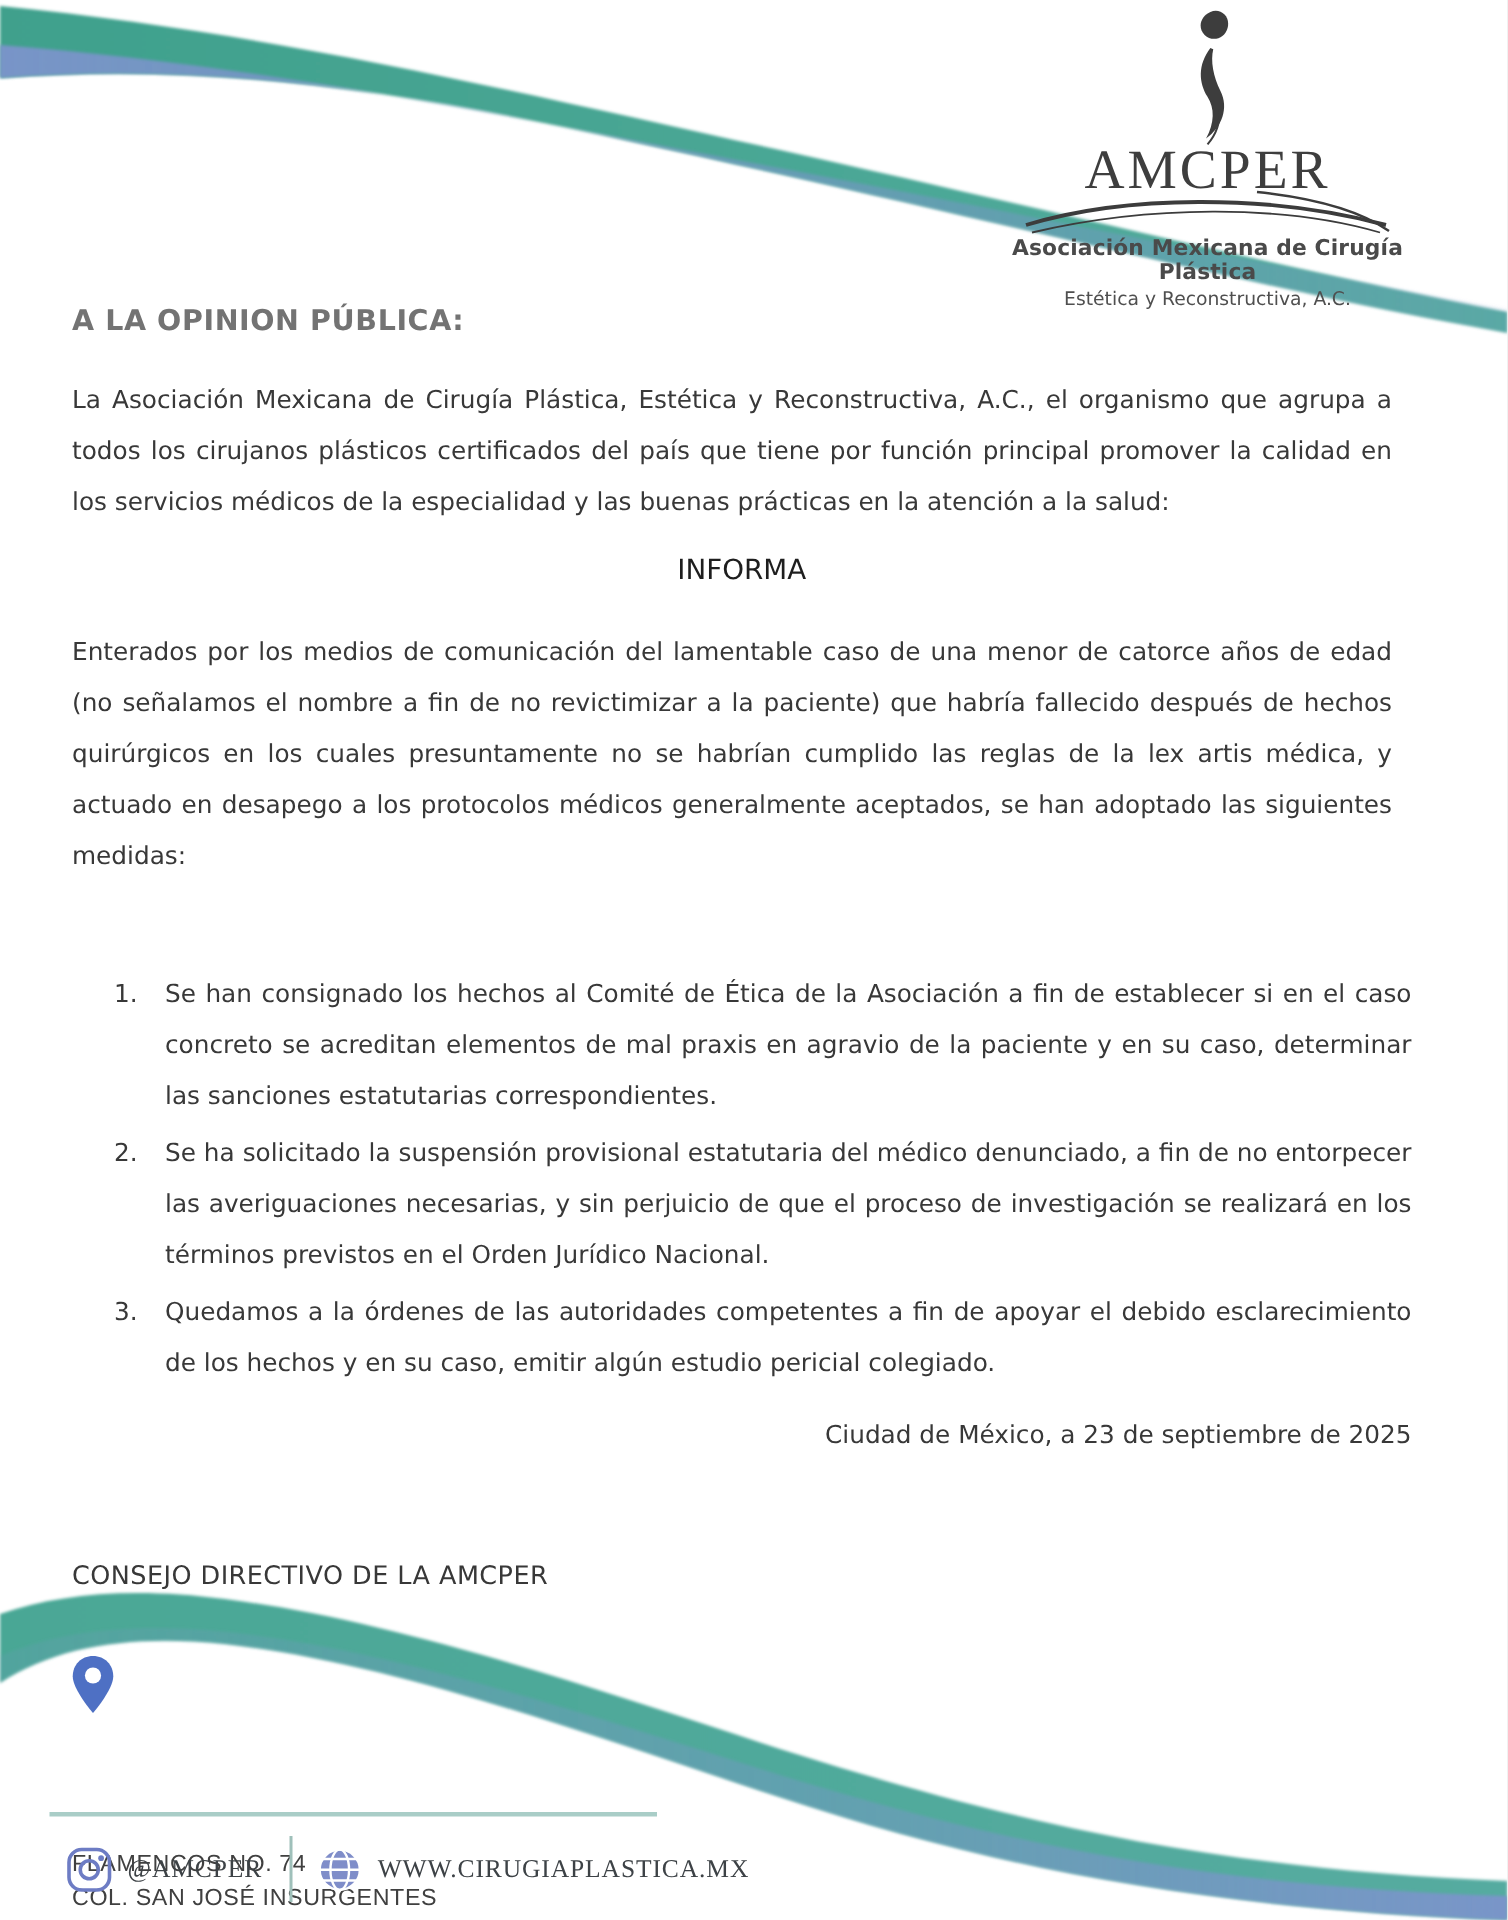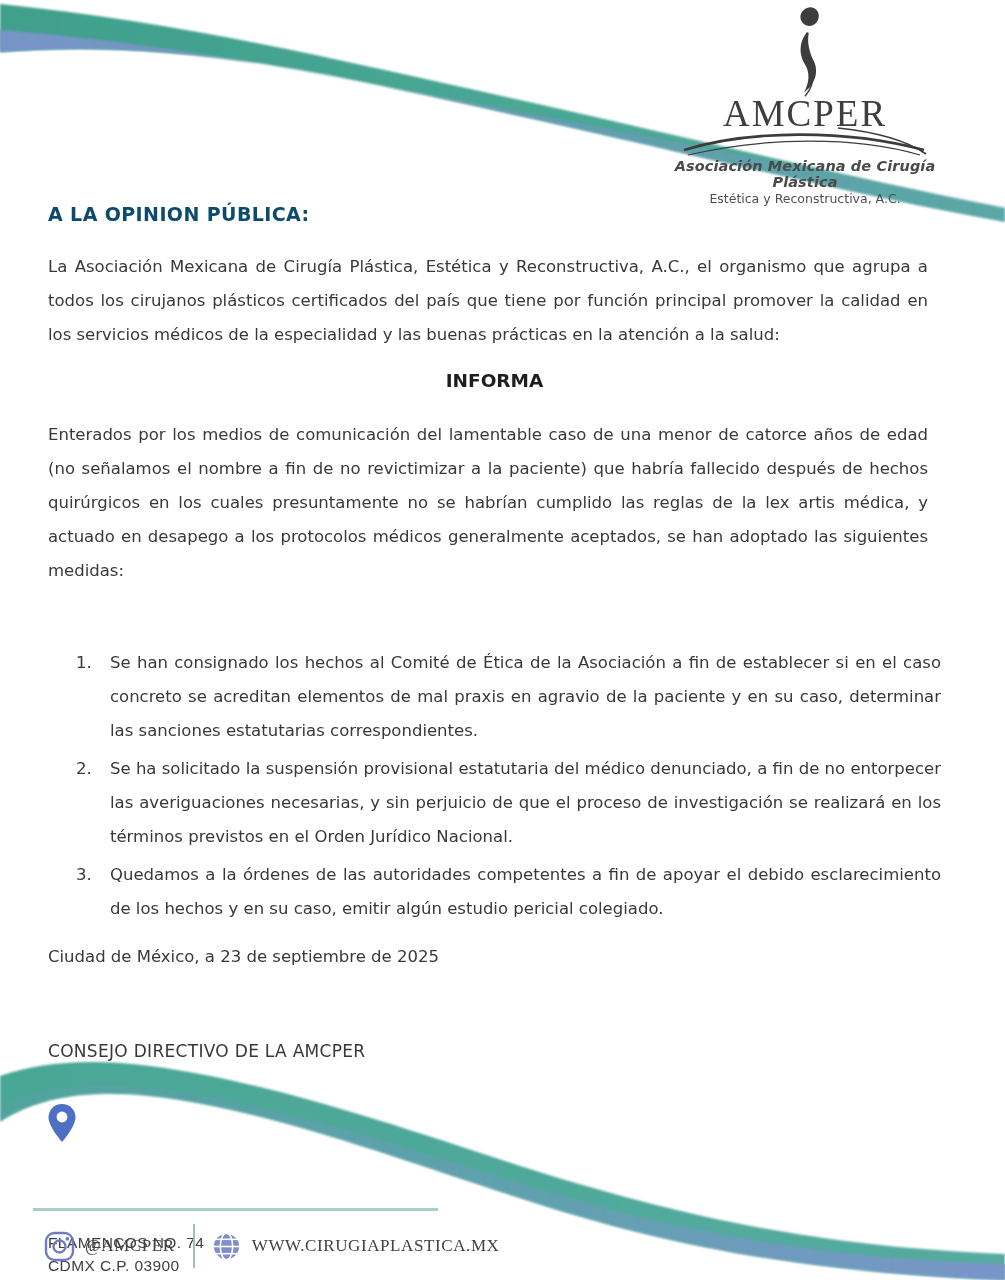--- a/index.html
+++ b/index.html
@@ -24,43 +24,43 @@
   }
   .logo-icon { display:block; margin:0 auto; }
   .logo-wordmark {
     font-family:"Liberation Serif", serif;
     font-size:37px; letter-spacing:2px; color:#3e3e3e;
     line-height:36px; margin-top:-6px;
   }
   .logo-ribbon { display:block; margin:-8px auto 0; }
   .logo-line1 {
     font-size:14.5px; font-weight:bold; color:#4a4a4a;
-    margin-top:-2px; letter-spacing:0.1px;font-style:italic;
+    margin-top:-2px; letter-spacing:0.1px;
   }
   .logo-line2 { font-size:12.5px; color:#4f4f4f; margin-top:1px; }
 
   
   .content {
     position:absolute; top:0; left:48px; width:893px; z-index:1;
     font-size:16.5px; line-height:34px;
   }
   .salutation {
     margin:202px 0 0 0;
-    font-size:19px; font-weight:bold; color:#0c4a6e;
+    font-size:19px; font-weight:bold; color:#737373;
     line-height:24px; letter-spacing:0.4px;
   }
   .para { margin:24px 13px 0 0; text-align:justify; }
   .informa {
     margin:16px 0 0 0; text-align:center;
-    font-size:18.5px; font-weight:bold; color:#1e1e1e; line-height:26px;
+    font-size:18.5px; font-weight:normal; color:#1e1e1e; line-height:26px;
   }
   .measures { margin:58px 0 0 0; padding:0 0 0 62px; list-style:none; }
   .measures li { position:relative; text-align:justify; margin:0 0 4px 0; }
   .measures .num { position:absolute; left:-34px; top:0; }
-  .dateline  { margin:14px 0 0 0; text-align:left; }
+  .dateline  { margin:14px 0 0 0; text-align:right; }
   .signature { margin:60px 0 0 0; text-align:left; font-size:17px; letter-spacing:0.3px; }
 
   
   .footer { position:absolute; left:0; top:0; width:100%; z-index:2; }
   .pin { position:absolute; left:47px; top:1103px; }
   .address {
     position:absolute; left:48px; top:1193px;
     font-family:"Liberation Sans", sans-serif;
     font-size:15.5px; line-height:23px; letter-spacing:0.4px;
     color:#404040;
@@ -169,20 +169,21 @@
   </div>
 
   <div class="footer">
     <svg class="pin" width="30" height="40" viewBox="0 0 30 40" aria-hidden="true">
       <path fill="#4e70c4" d="M15,1 C7,1 1.5,7 1.5,14.5 C1.5,23.5 15,39 15,39 C15,39 28.5,23.5 28.5,14.5 C28.5,7 23,1 15,1 Z"></path>
       <circle cx="15" cy="14" r="5.4" fill="#ffffff"></circle>
     </svg>
 
     <div class="address">
       <div>FLAMENCOS NO. 74</div>
+      <div>COL. SAN JOSÉ INSURGENTES</div>
       <div>CDMX C.P. 03900</div>
     </div>
 
     <div class="footer-rule"></div>
 
     <div class="social">
       <svg width="31" height="31" viewBox="0 0 31 31" aria-hidden="true">
         <rect x="2" y="2" width="27" height="27" rx="8.5" fill="none" stroke="#6d7cc4" stroke-width="2.4"></rect>
         <circle cx="15.5" cy="15.5" r="6" fill="none" stroke="#6d7cc4" stroke-width="2.4"></circle>
         <circle cx="23.4" cy="7.8" r="1.9" fill="#6d7cc4"></circle>

